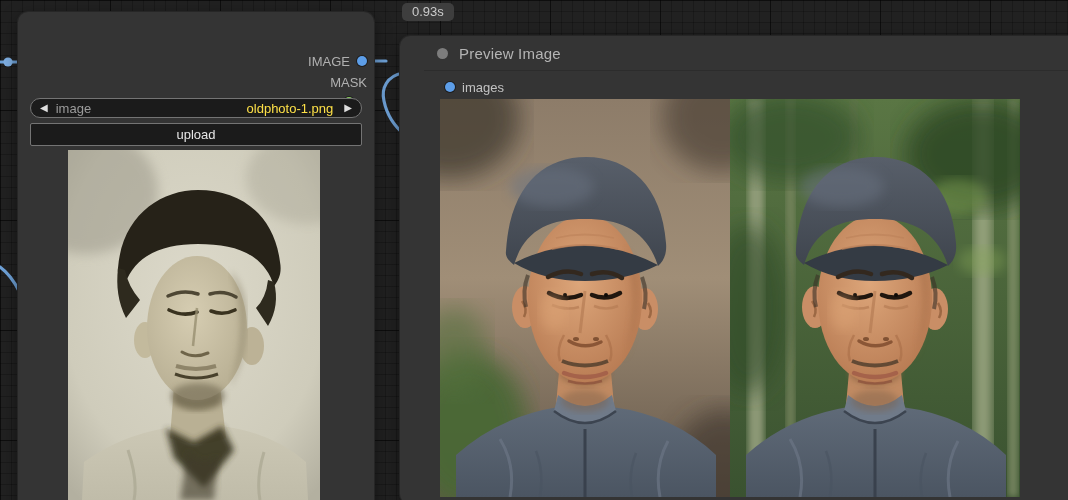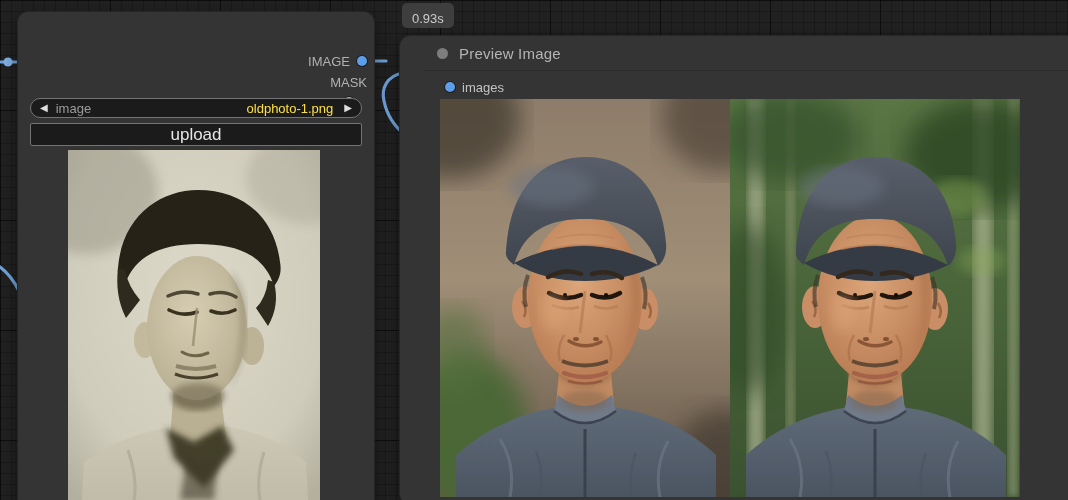--- a/index.html
+++ b/index.html
@@ -38,31 +38,31 @@
     background:#1b1b1b;border:1px solid #747474;border-radius:11px;
     display:flex;align-items:center;padding:0 9px;font-size:13px;cursor:pointer;
   }
   .combo-arrow{color:#dedede;font-size:10px;line-height:1;}
   .combo-name{color:#9b9b9b;margin-left:8px;}
   .combo-value{color:#fde047;margin-left:auto;margin-right:11px;}
   .upload-btn{
     position:absolute;left:12px;top:111px;width:332px;height:23px;box-sizing:border-box;
     background:#1b1b1b;border:1px solid #747474;border-radius:2px;
     display:flex;align-items:center;justify-content:center;
-    color:#e6e6e6;font-size:17px;cursor:pointer;
+    color:#e6e6e6;font-size:13px;cursor:pointer;
   }
   .old-photo{position:absolute;left:50px;top:138px;width:252px;height:350px;}
   .old-photo svg{display:block;}
 
   
   #node-preview{left:400px;top:36px;width:764px;height:468px;padding-left:24px;}
   .exec-badge{
     position:absolute;left:402px;top:3px;z-index:3;
     background:#3e3e3e;color:#cbcbcb;font-size:13px;
-    padding:8px 10px 2px;border-radius:5px;
+    padding:1px 10px 2px;border-radius:5px;
   }
   .preview-images{position:absolute;left:40px;top:63px;width:580px;height:398px;display:flex;}
   .preview-images svg{display:block;}
 </style>
 </head>
 <body>
 
 <svg width="0" height="0" style="position:absolute" aria-hidden="true">
   <defs>
     <linearGradient id="jak" x1="0" y1="0" x2="0" y2="1">

